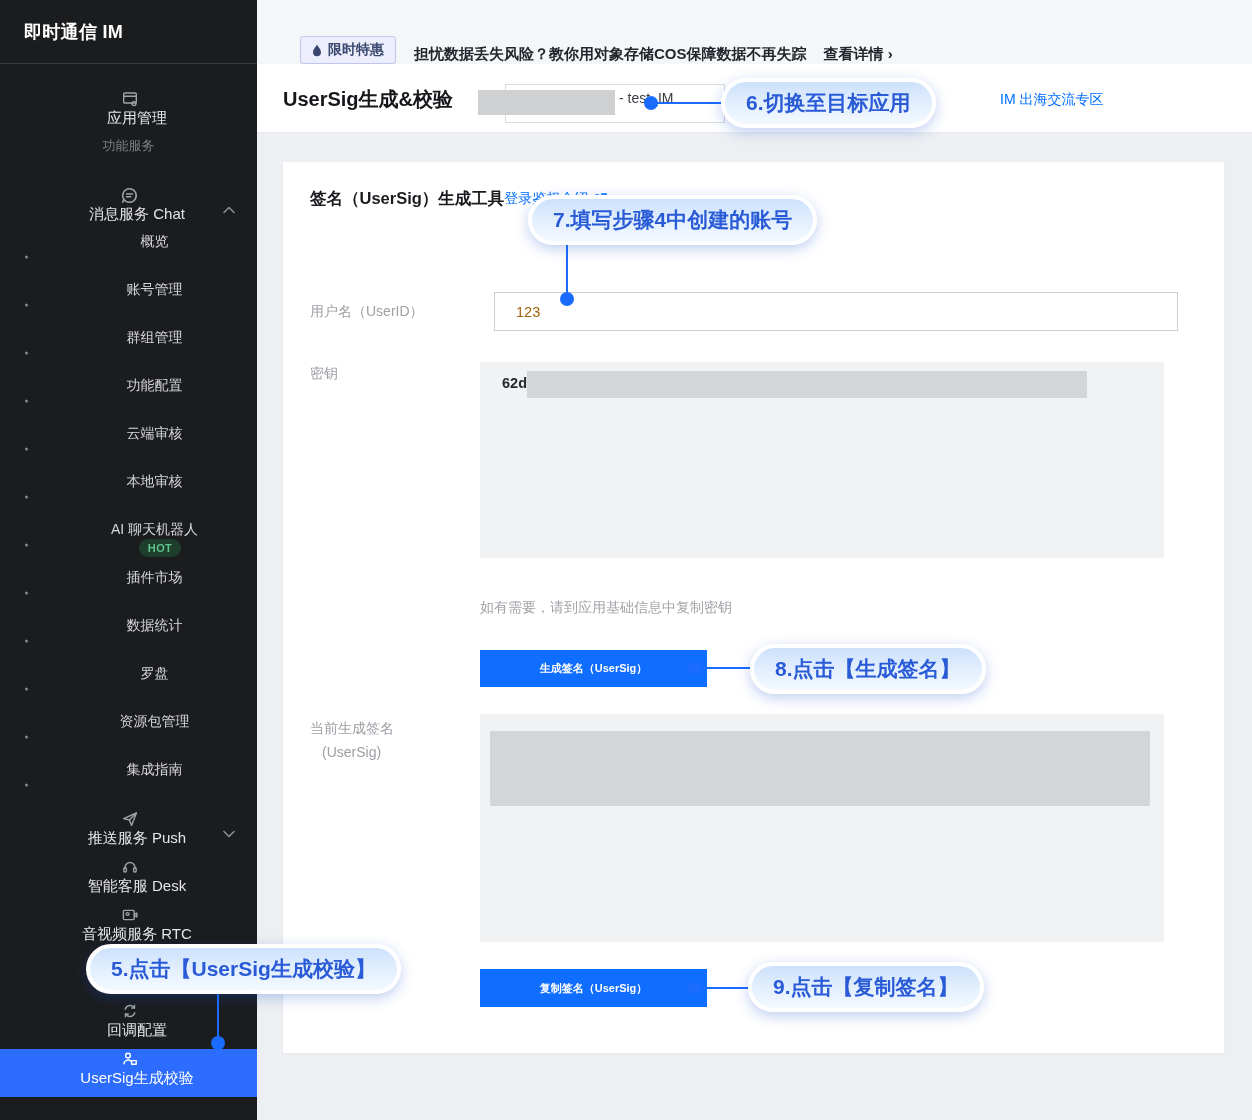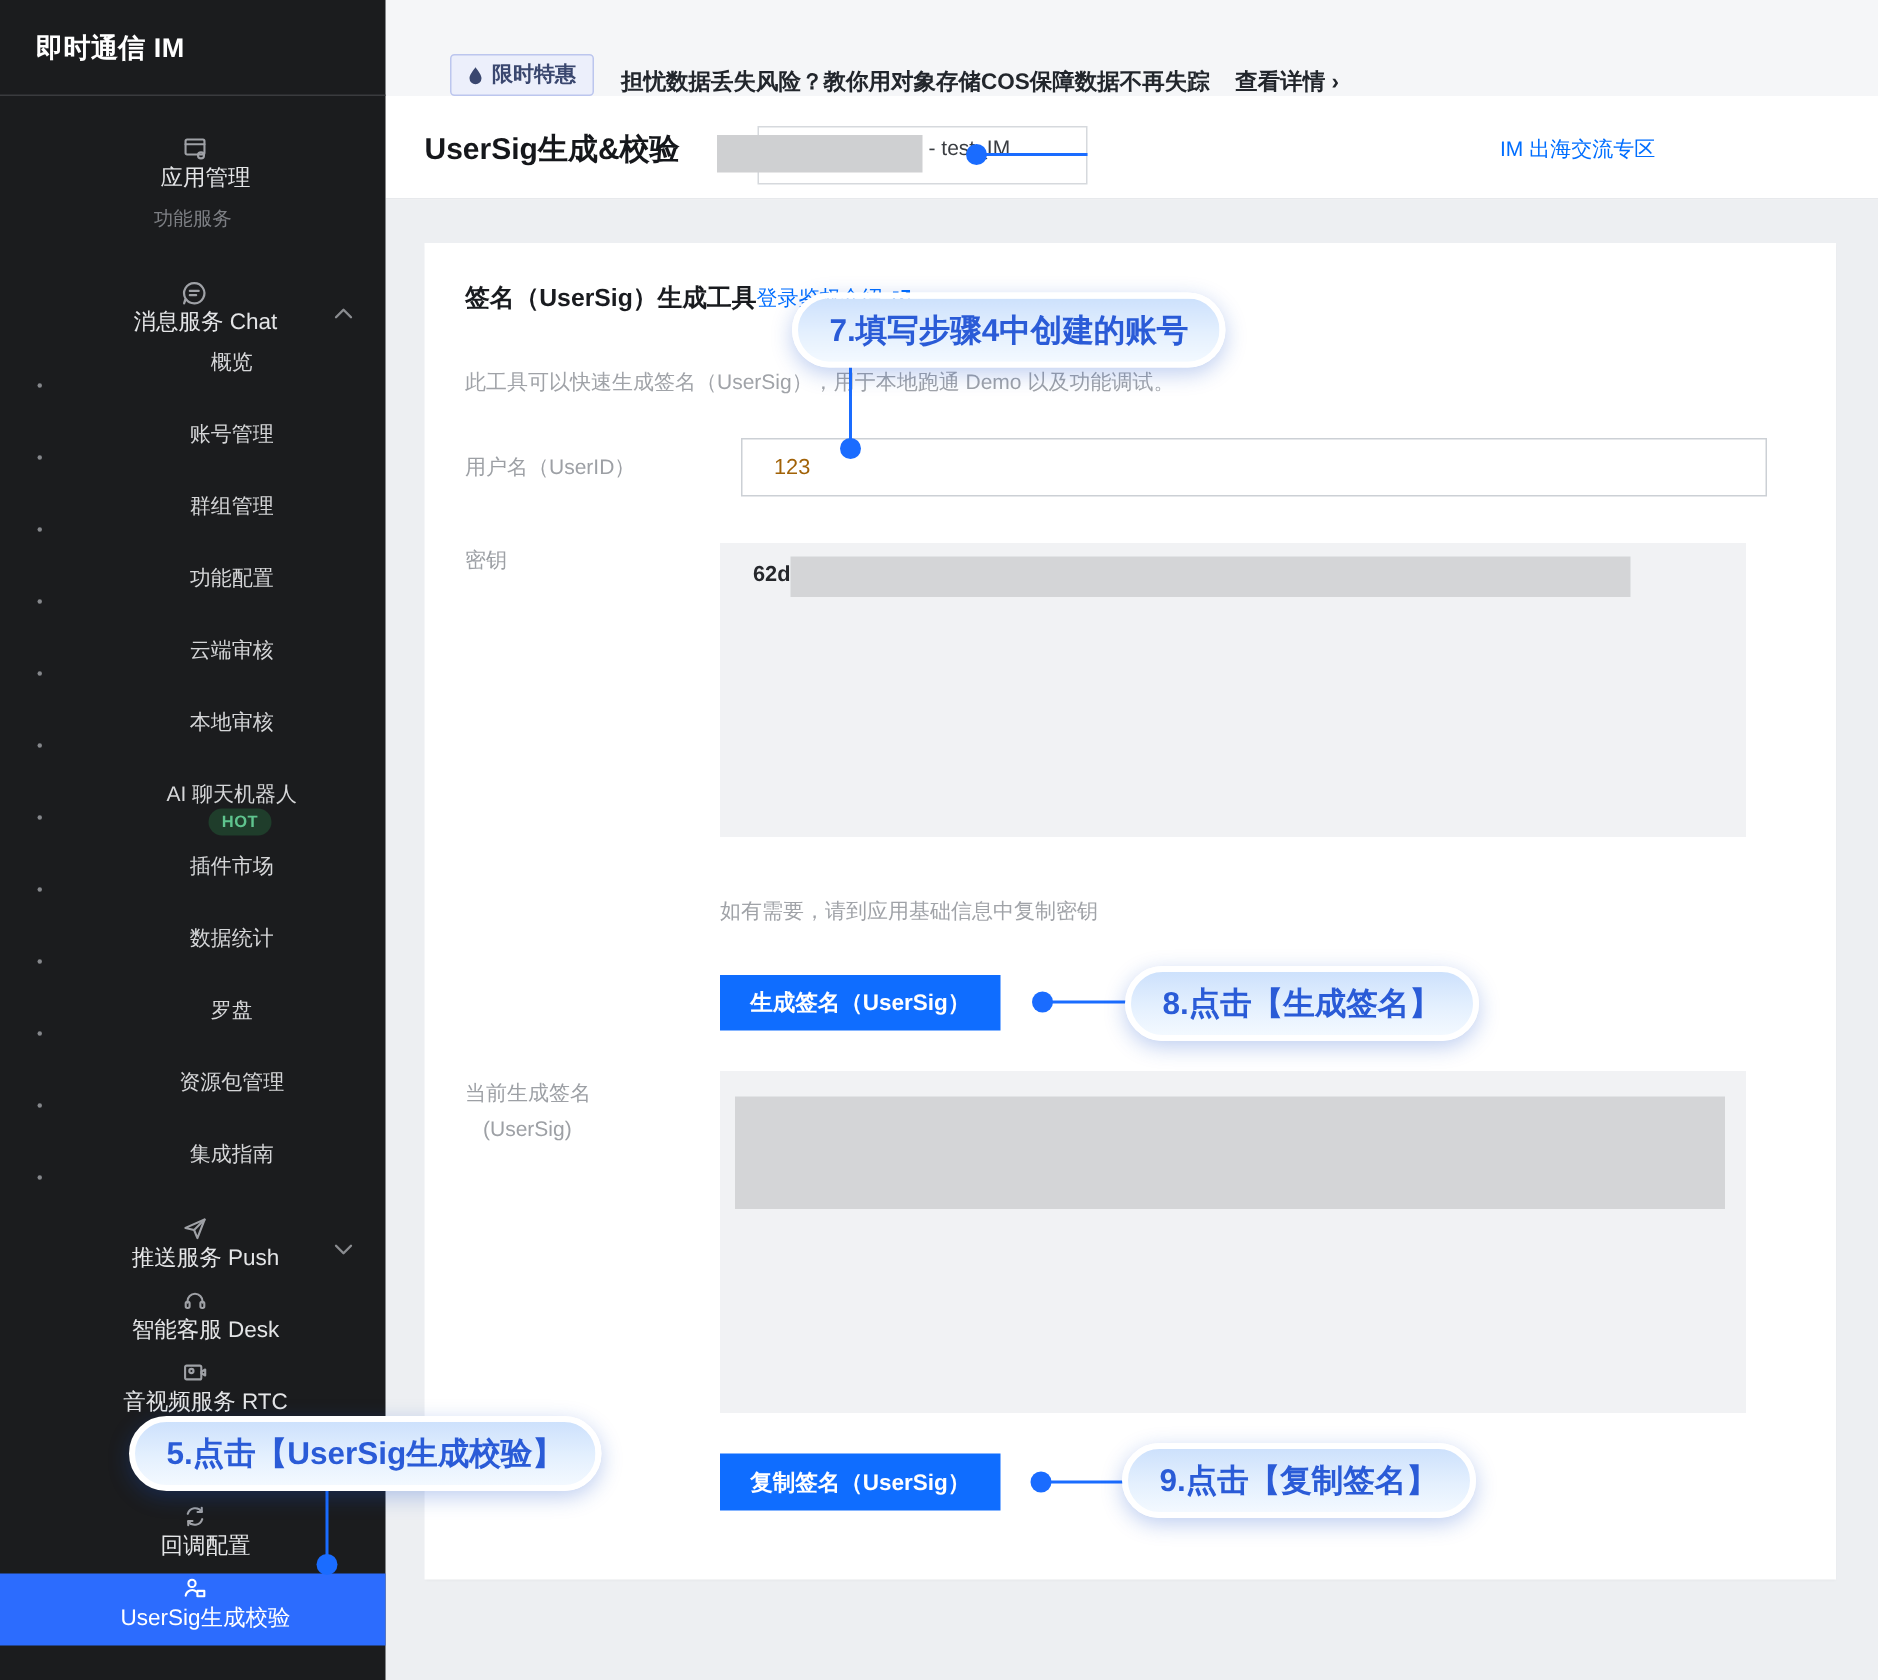--- a/index.html
+++ b/index.html
@@ -61,22 +61,22 @@
                   font-family:"Liberation Sans","DejaVu Sans",sans-serif; outline:none; }
   .gray-box { position:absolute; left:197px; background:#f1f2f4; }
   .key-box { top:200px; width:684px; height:196px;font-weight:bold; }
   .key-prefix { position:absolute; left:22px; top:13px; font-size:14.5px; color:#26282c; }
   .key-mask { position:absolute; left:47px; top:9px; width:560px; height:27px; background:#d4d5d7; }
   .key-helper { position:absolute; left:197px; top:437px; font-size:14px; color:#a0a3a8; }
   .result-label { line-height:24px; }
   .result-label .l2 { padding-left:12px; }
   .result-box { top:552px; width:684px; height:228px; }
   .result-mask { position:absolute; left:10px; top:17px; width:660px; height:75px; background:#d4d5d7; }
-  .primary-btn { position:absolute; left:197px; width:187px; background:#0f6dff; color:#ffffff; border:none;
-                 font-size:15px; font-weight:700; display:flex; align-items:center; justify-content:center;
+  .primary-btn { position:absolute; left:197px; width:227px; background:#0f6dff; color:#ffffff; border:none;
+                 font-size:11px; font-weight:700; display:flex; align-items:center; justify-content:center;
                  cursor:pointer; font-family:"Liberation Sans","DejaVu Sans",sans-serif; }
   .gen-btn { top:488px; height:37px; }
   .copy-btn { top:807px; height:38px; }
 
   
   .callout { position:absolute; display:flex; align-items:center; justify-content:center; padding:0 21px;
              height:50px; border-radius:28px; border:4px solid #ffffff;
              background:linear-gradient(180deg,#cde1fc 0%,#e4f0fe 55%,#f3f9ff 100%);
              color:#2a5bd7; font-size:21px; font-weight:700; white-space:nowrap;
              box-shadow:0 4px 14px rgba(21,80,200,.28); z-index:30; }
@@ -260,21 +260,20 @@
       <span class="doc-link">
         <span>登录鉴权介绍</span>
         <svg width="13" height="13" viewBox="0 0 13 13">
             <path d="M5 2 H2 V11 H11 V8"></path>
             <path d="M7 1 h5 v5"></path>
             <path d="M12 1 L6.5 6.5"></path>
           </svg>
       </span>
     </div>
 
-    <div class="card-desc">此工具可以快速生成签名（UserSig），用于本地跑通 Demo 以及功能调试。</div>
 
     <div class="form-label" style="top:141px;">用户名（UserID）</div>
     <input class="userid-input" value="123" style="">
 
     <div class="form-label" style="top:203px;">密钥</div>
     <div class="gray-box key-box">
       <span class="key-prefix">62d</span>
       <div class="key-mask"></div>
     </div>
     <div class="key-helper">如有需要，请到应用基础信息中复制密钥</div>
@@ -287,20 +286,21 @@
     </div>
     <div class="gray-box result-box">
       <div class="result-mask"></div>
     </div>
 
     <button class="primary-btn copy-btn">复制签名（UserSig）</button>
   </div>
 
   <div class="dot" style="left:644px; top:96px;"></div>
   <div class="hline" style="left:651px; top:102px; width:74px;"></div>
+  <div class="callout" style="left:721px; top:78px;">6.切换至目标应用</div>
 
   <div class="callout" style="left:528px; top:195px;">7.填写步骤4中创建的账号</div>
   <div class="vline" style="left:566px; top:245px; height:50px;"></div>
   <div class="dot" style="left:560px; top:292px;"></div>
 
   <div class="dot" style="left:688px; top:661px;"></div>
   <div class="hline" style="left:700px; top:667px; width:52px;"></div>
   <div class="callout" style="left:750px; top:644px;">8.点击【生成签名】</div>
 
   <div class="dot" style="left:687px; top:981px;"></div>

